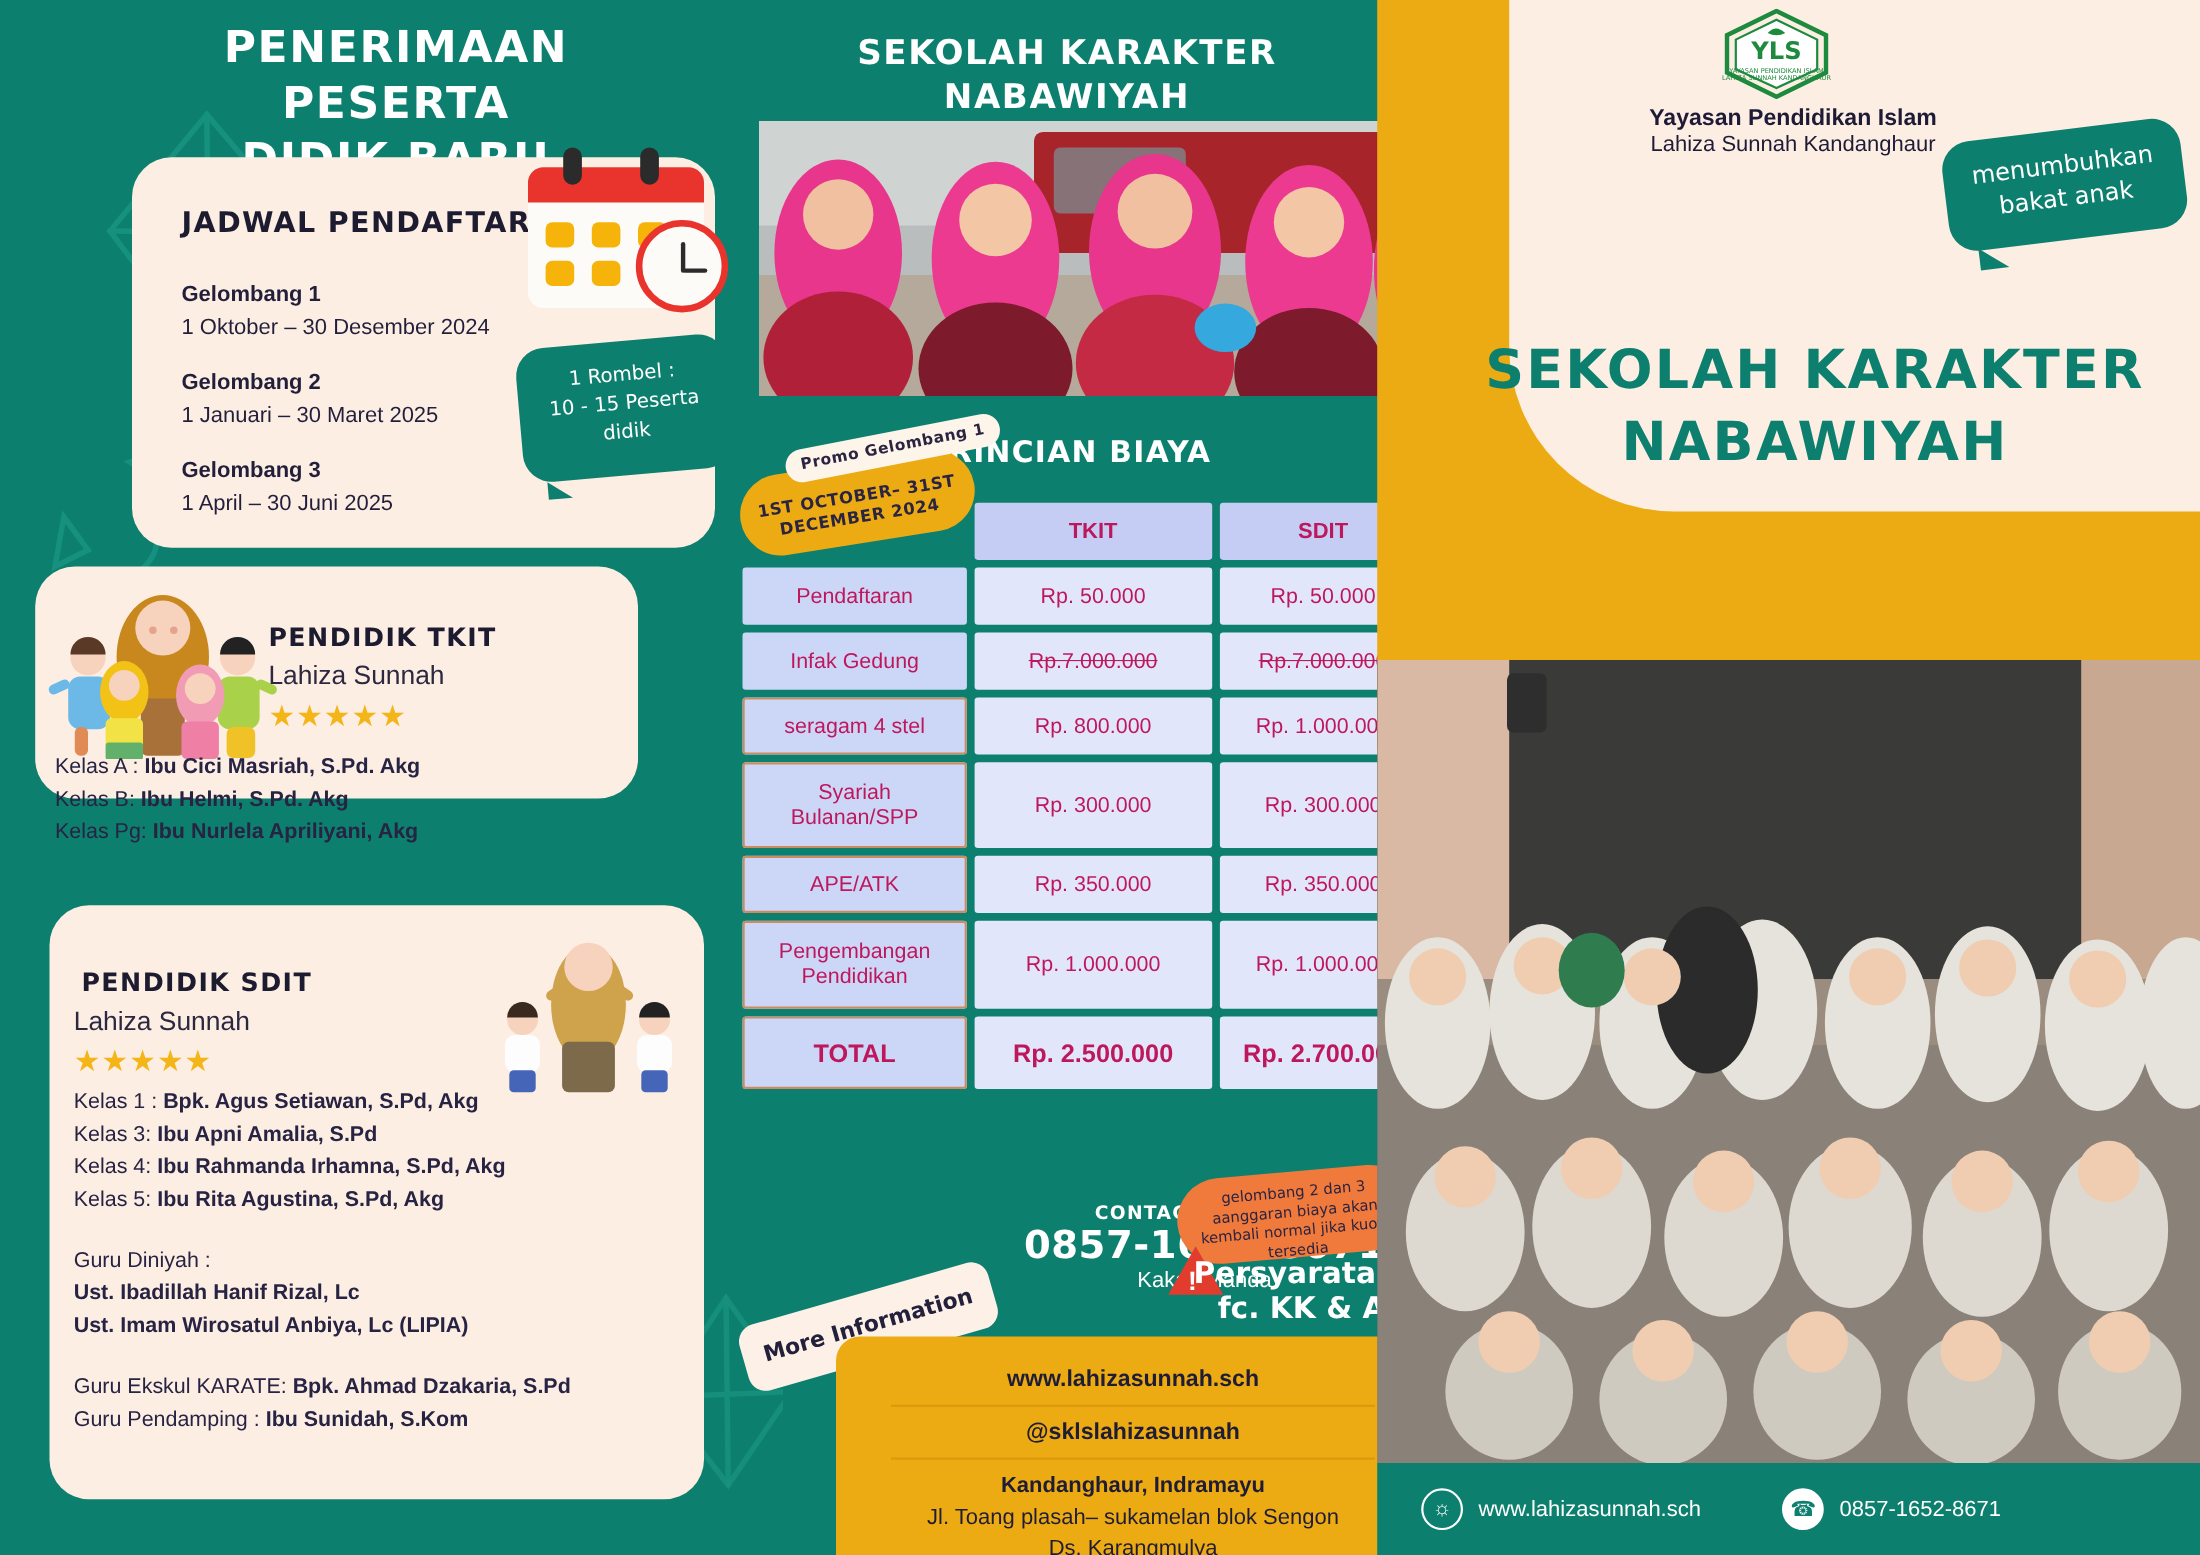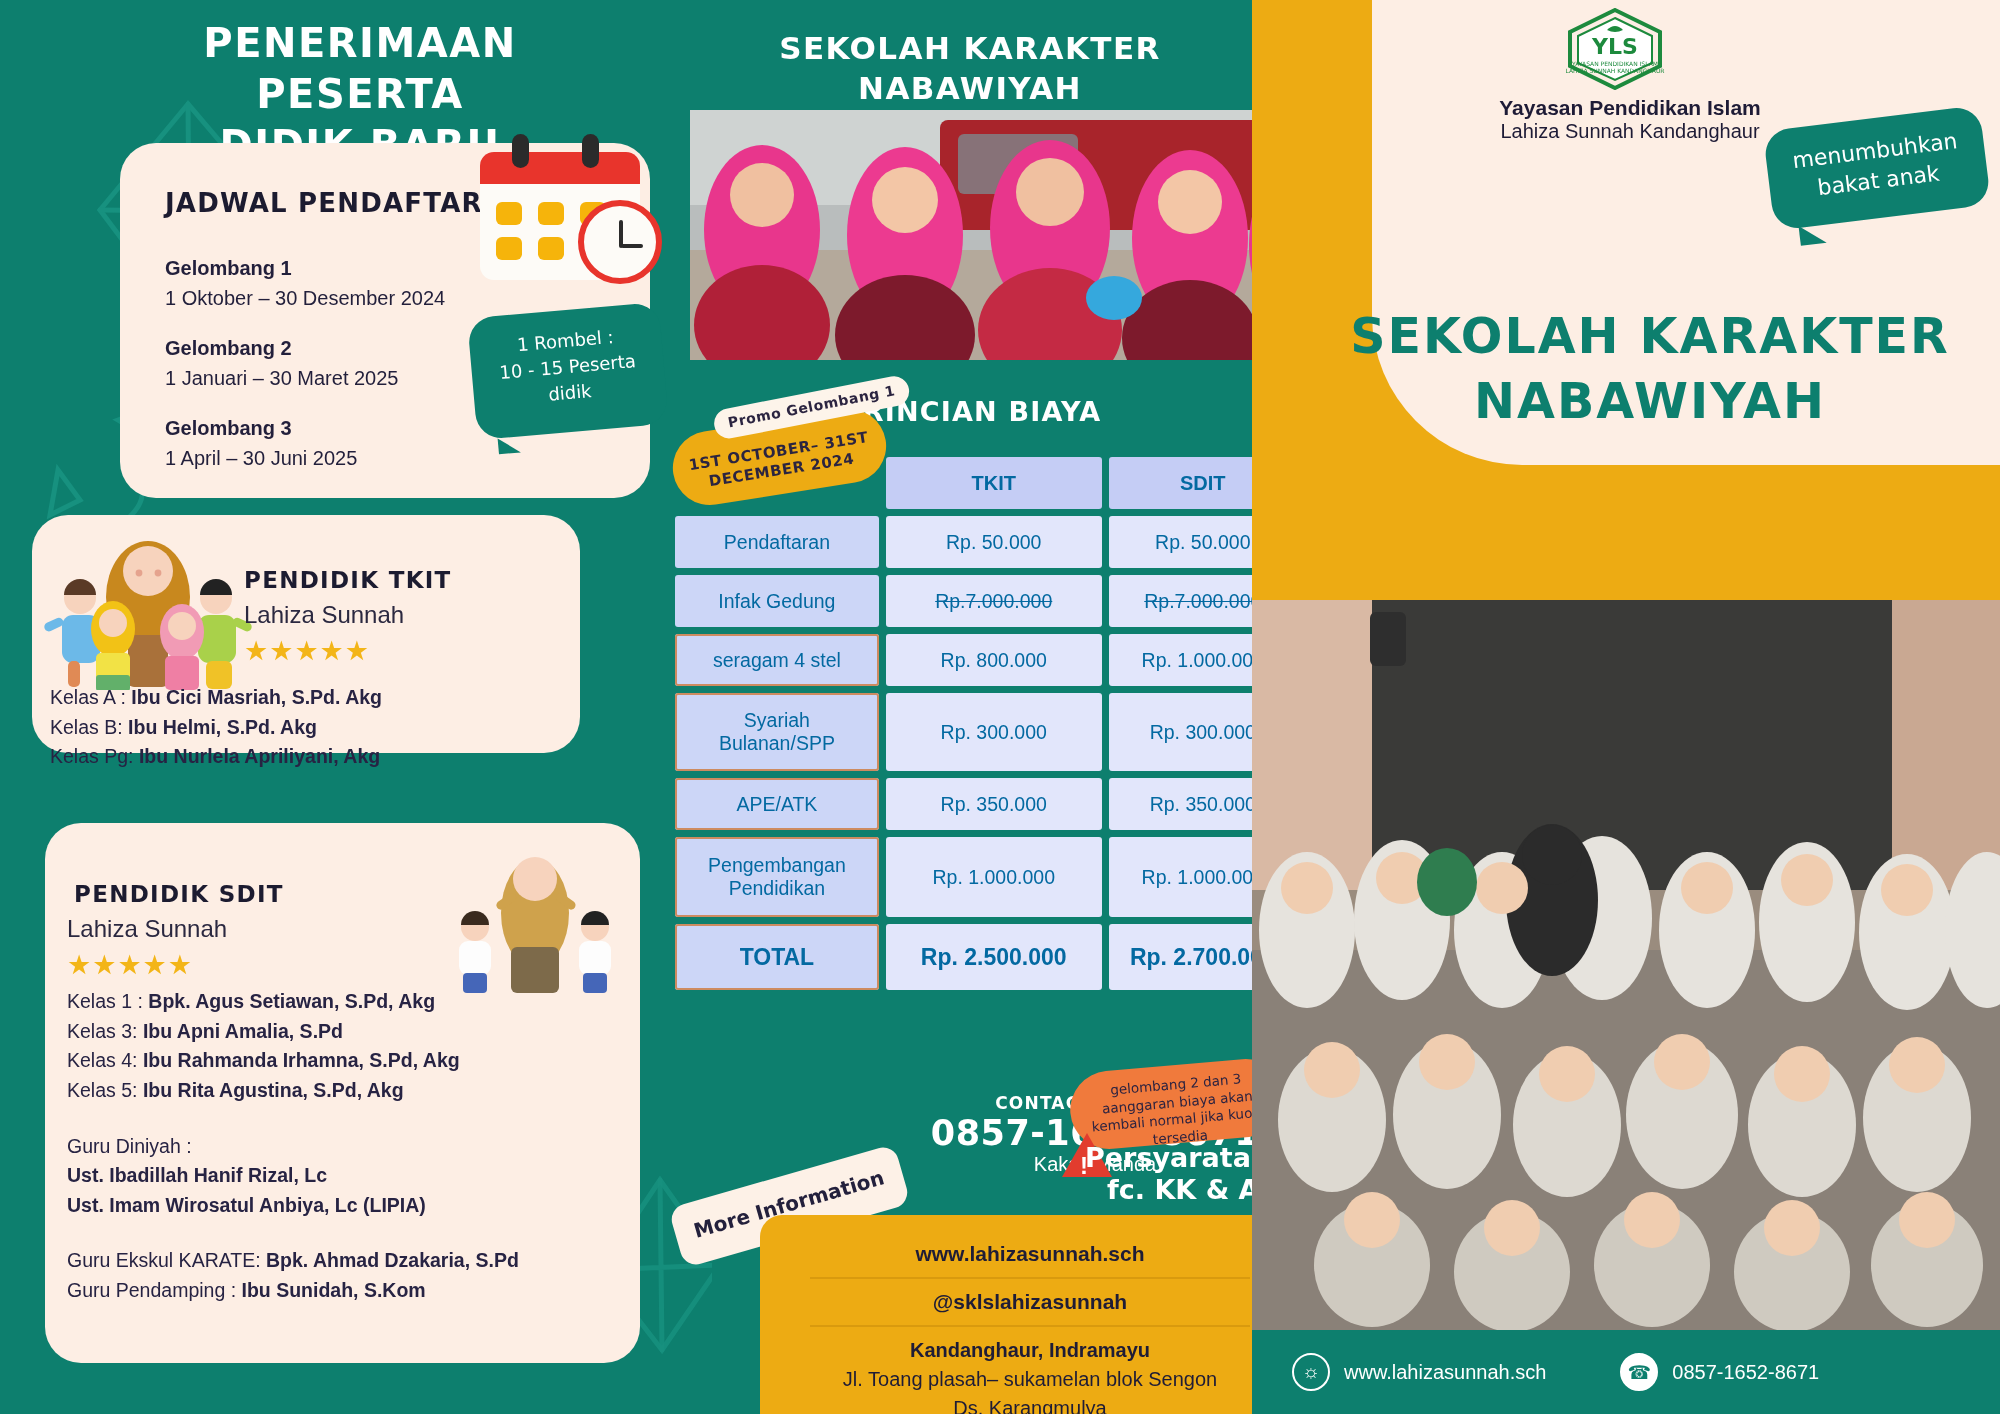--- a/index.html
+++ b/index.html
@@ -48,21 +48,21 @@
     position:absolute; left:472px; top:310px; width:192px; height:122px;
     background:#0d7f6e; border-radius:26px; color:#ffffff;
     font-family:"DejaVu Sans", sans-serif; font-size:18px; text-align:center;
     line-height:1.45; padding-top:18px; transform:rotate(-5deg);
   }
   .rombel:after {
     content:""; position:absolute; left:20px; bottom:-16px; width:0; height:0;
     border-left:22px solid #0d7f6e; border-top:16px solid transparent; border-bottom:0;
   }
 
-  .card-tkit { left:32px; top:515px; width:548px; height:238px; }
+  .card-tkit { left:32px; top:515px; width:548px; height:211px; }
   .card-sdit { left:45px; top:823px; width:595px; height:540px; }
 
   .sec-title { font-family:"DejaVu Sans", sans-serif; font-weight:bold; font-size:23px; color:#1c1b30; letter-spacing:1.3px; }
   .sec-sub   { font-size:24px; color:#2b2840;text-align:right; }
   .stars { color:#f3b518; font-size:27px; letter-spacing:1px; }
   .tlist { font-size:19.5px; color:#272343; line-height:1.52; }
   .tlist b { font-weight:bold; }
 
   
   .mid-title {
@@ -86,21 +86,21 @@
     font-family:"DejaVu Sans", sans-serif;
   }
   .promo-tag {
     position:absolute; left:48px; top:-22px; background:#fdf4ea; border-radius:20px;
     padding:6px 14px; font-size:14px; transform:rotate(-2deg); white-space:nowrap;
     font-family:"DejaVu Sans", sans-serif;
   }
 
   table.biaya { position:absolute; left:668px; top:450px; width:636px; border-collapse:separate; border-spacing:7px 7px; }
   table.biaya td, table.biaya th {
-    background:#ccd6f7; color:#0369a1; text-align:center; font-size:19.5px;
+    background:#ccd6f7; color:#be185d; text-align:center; font-size:19.5px;
     height:52px; border-radius:3px; font-weight:normal;
   }
   table.biaya th { font-weight:bold; font-size:20px; background:#c5cdf5; }
   table.biaya td.val { background:#e2e6fb; }
   table.biaya tr.total td { font-weight:bold; font-size:23px; }
   td.hl { box-shadow:0 0 0 2px #cd8b60 inset; }
   .strike { text-decoration:line-through; }
 
   .contact-mid { position:absolute; left:885px; top:1093px; width:420px; text-align:center; color:#fff; }
   .cun { font-family:"DejaVu Sans", sans-serif; font-weight:bold; font-size:17px; letter-spacing:1.2px; }

